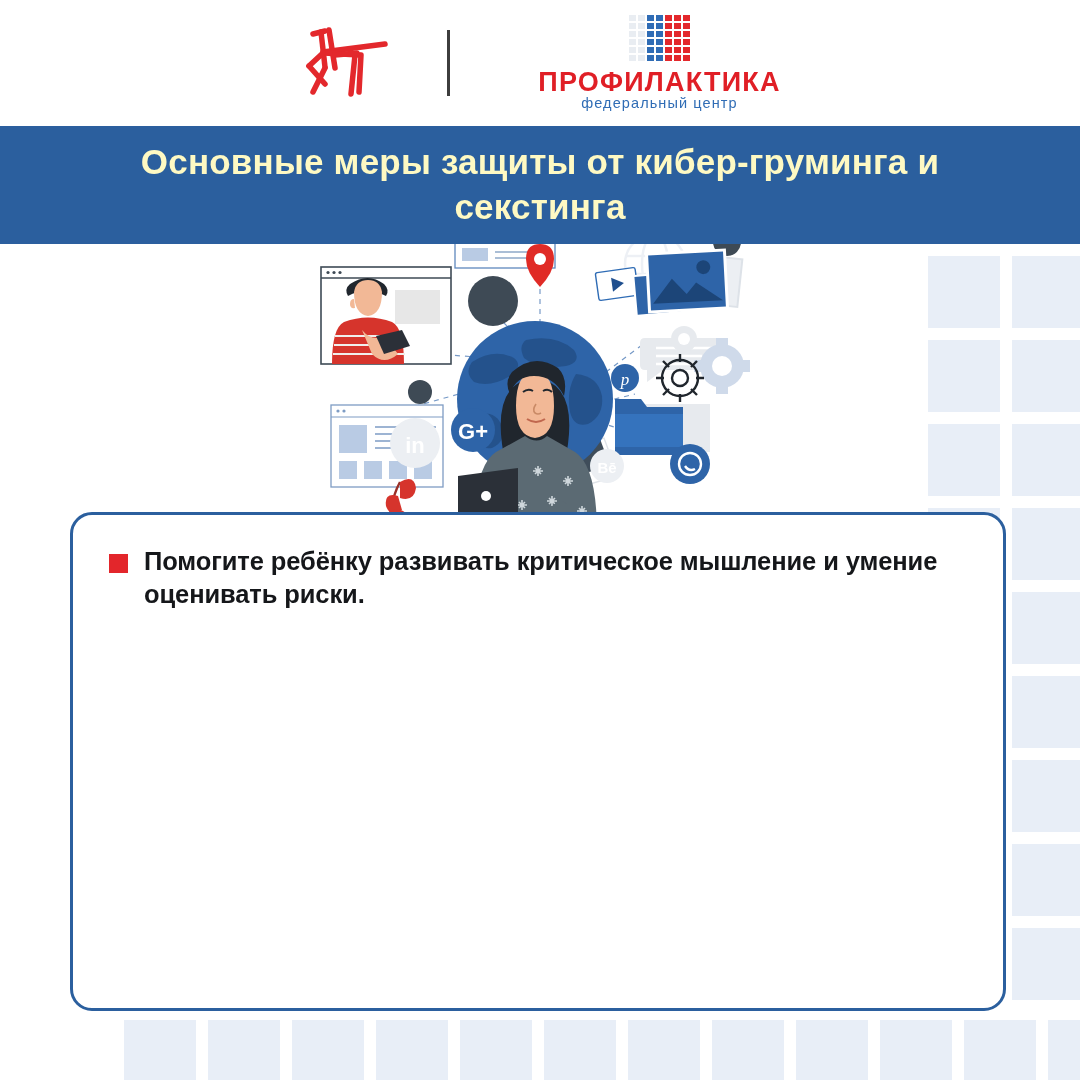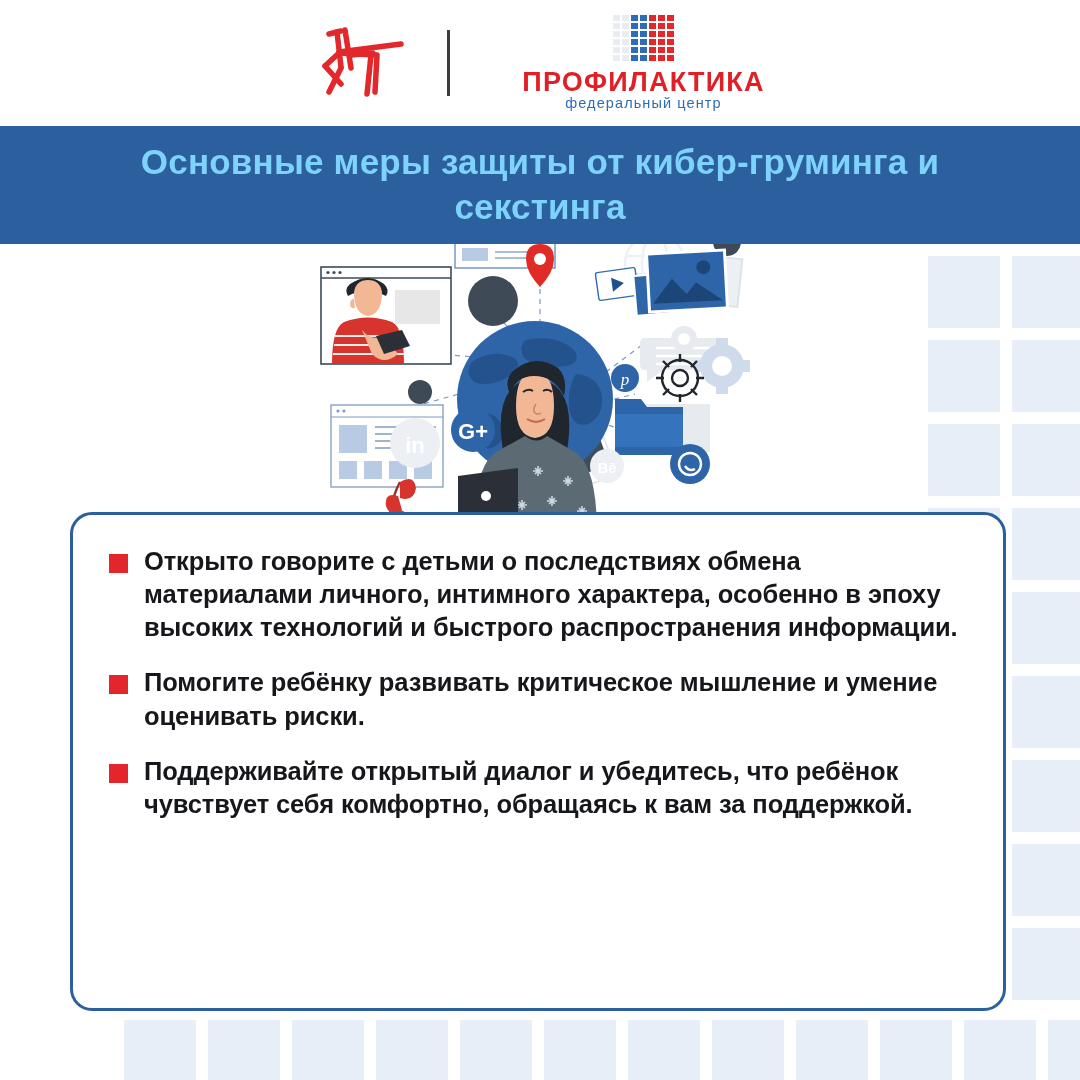--- a/index.html
+++ b/index.html
@@ -37,21 +37,21 @@
     background: #ffffff;
     z-index: 5;
     display: flex;
     align-items: center;
     justify-content: center;
     gap: 0px;
   }
   .logo-wrap {
     display: flex;
     align-items: center;
-    gap: 36px;
+    gap: 52px;
   }
   .chair-icon { width: 96px; height: 82px; display: block; }
   .logo-divider {
     width: 3px;
     height: 66px;
     background: #3d3d3d;
   }
   .brand {
     display: flex;
     flex-direction: column;
@@ -86,21 +86,21 @@
     left: 0; top: 126px;
     width: 1080px;
     height: 118px;
     background: #2b5f9e;
     z-index: 6;
     display: flex;
     align-items: center;
     justify-content: center;
   }
   .banner-title {
-    color: #7dd3fc;
+    color: #fef9c3;
     font-weight: bold;
     font-size: 35px;
     line-height: 1.28;
     text-align: center;
     width: 900px;
     letter-spacing: 0.2px;
   }
 
   
   .illustration {
@@ -448,26 +448,18 @@
         <circle cx="317" cy="222" r="17" fill="#eceff3"></circle>
         <text x="317" y="229" font-family="Liberation Sans, sans-serif" font-size="15" font-weight="bold" fill="#ffffff" text-anchor="middle">Bē</text>
       </g>
     </svg>
   </div>
 
   <div class="card">
     <div class="bullet-list">
         <div class="bullet">
           <span class="bullet-marker" style="background: rgb(227, 38, 43);"></span>
-          <div class="bullet-text">Открыто говорите с детьми о последствиях обмена материалами личного, интимного характера, особенно в эпоху высоких технологий и быстрого распространения информации.</div>
-        </div>
-        <div class="bullet">
-          <span class="bullet-marker" style="background: rgb(227, 38, 43);"></span>
           <div class="bullet-text">Помогите ребёнку развивать критическое мышление и умение оценивать риски.</div>
-        </div>
-        <div class="bullet">
-          <span class="bullet-marker" style="background: rgb(227, 38, 43);"></span>
-          <div class="bullet-text">Поддерживайте открытый диалог и убедитесь, что ребёнок чувствует себя комфортно, обращаясь к вам за поддержкой.</div>
         </div>
       </div>
   </div>
 
 </div>
 
 </body></html>

